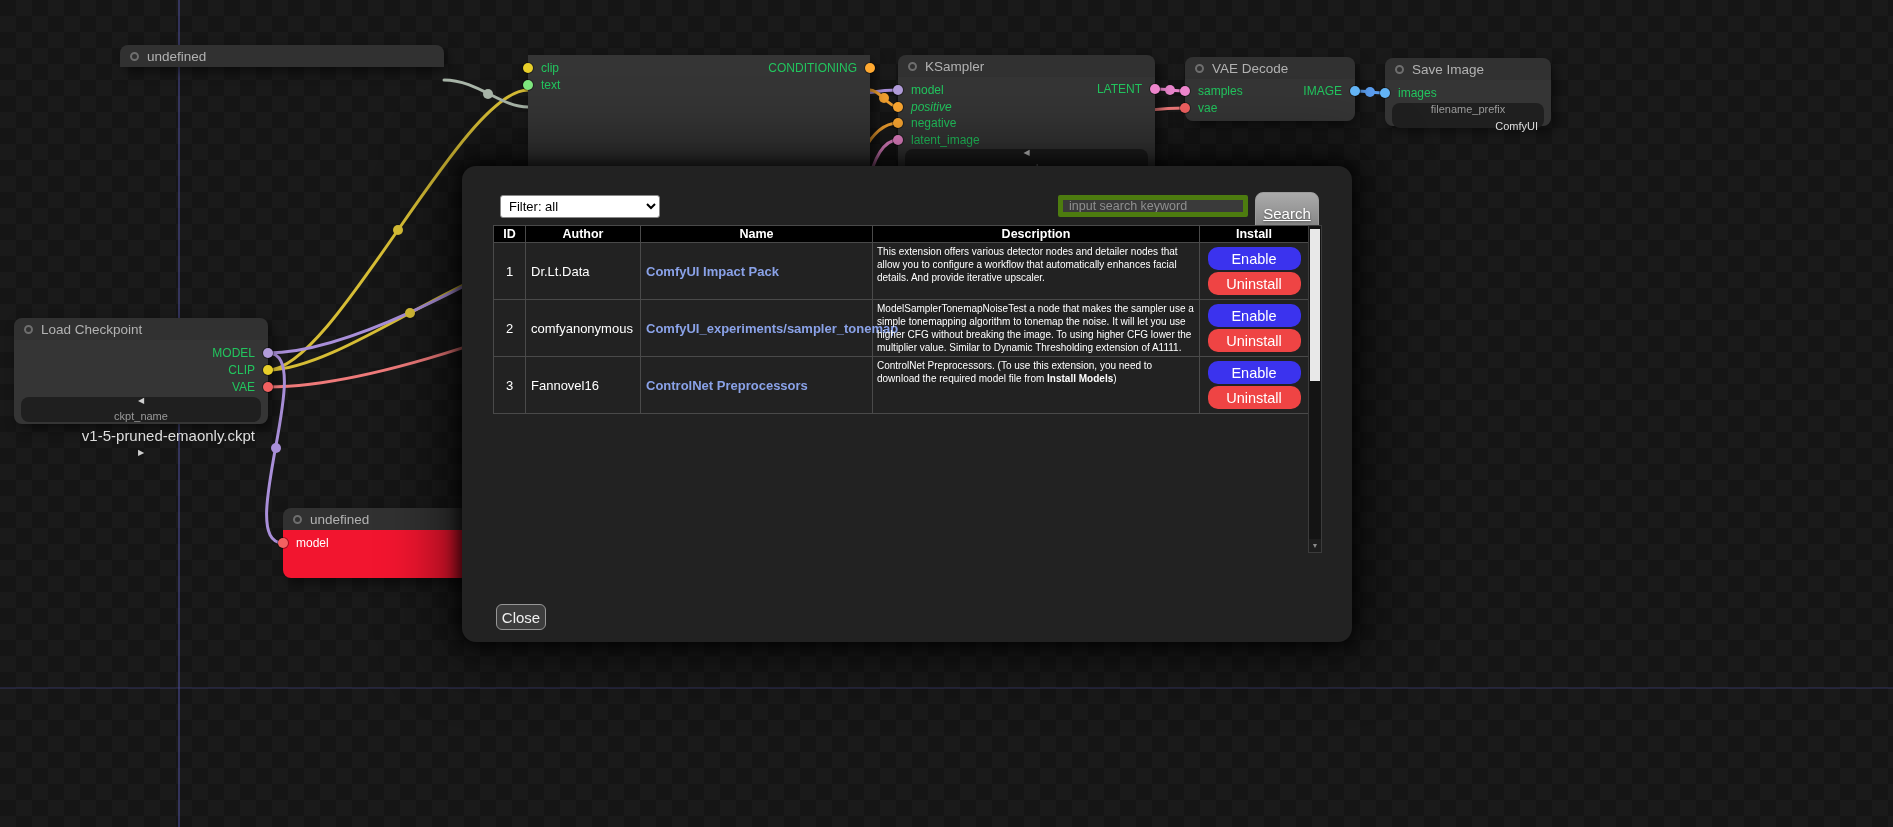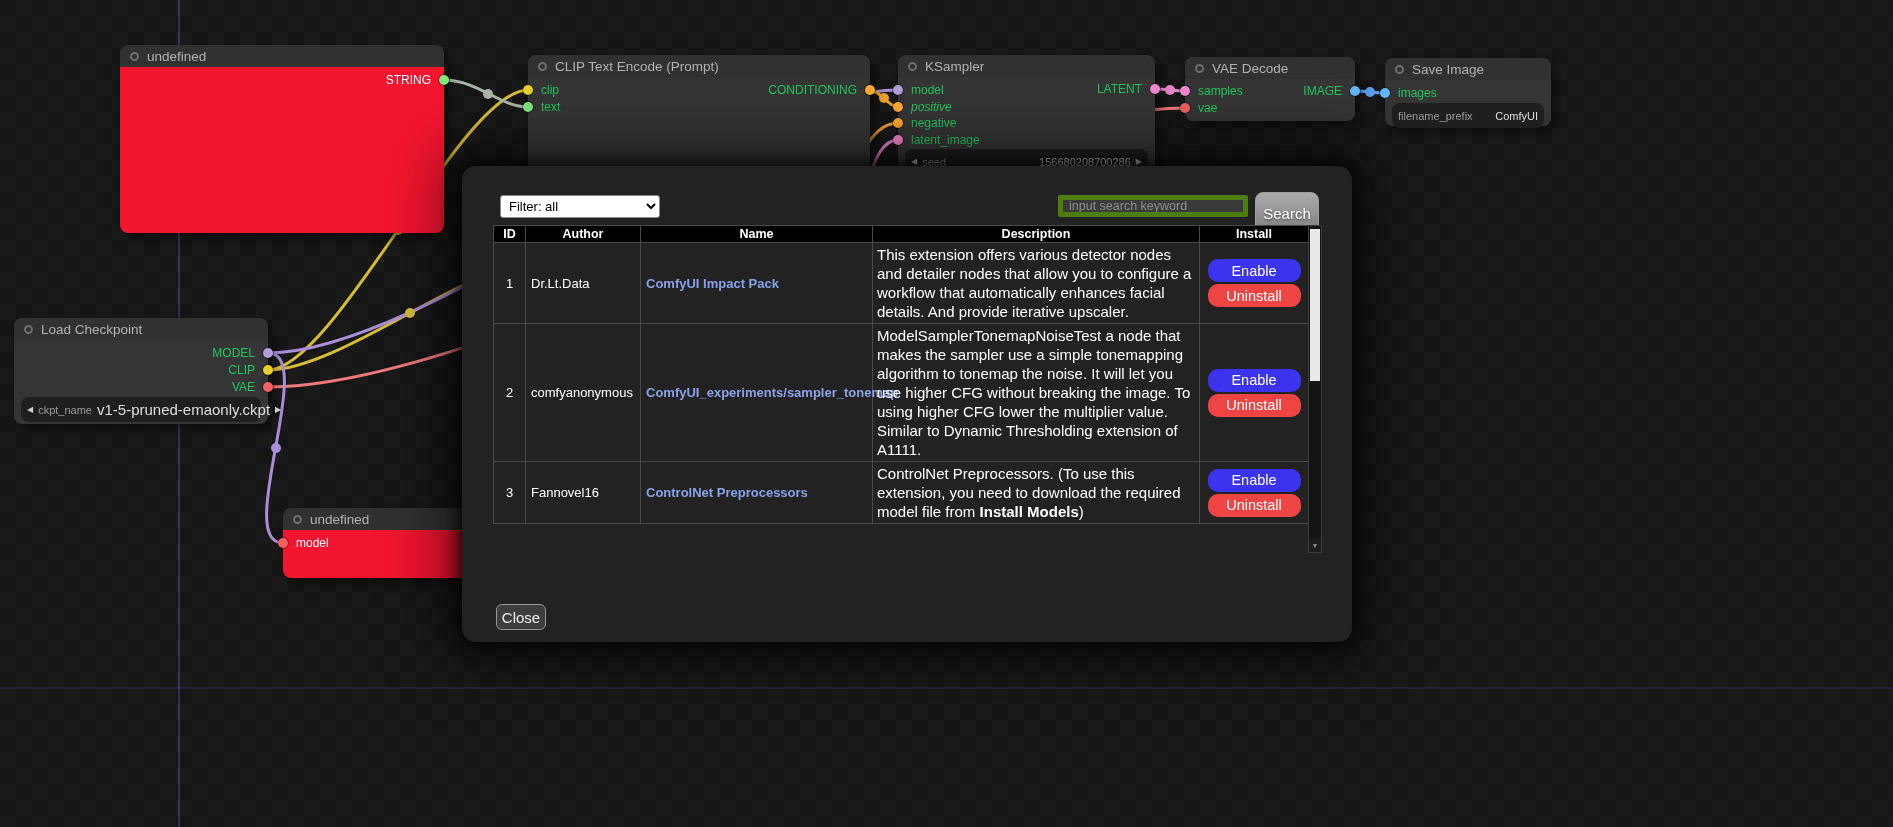--- a/index.html
+++ b/index.html
@@ -39,48 +39,48 @@
   .slot.in  { left:0;  padding-left:13px; }
   .slot.out { right:0; padding-right:13px; }
   .slot-dot { position:absolute; top:50%; transform:translateY(-50%);
     width:10px; height:10px; border-radius:50%;
     box-shadow:0 0 0 1px rgba(0,0,0,.35); }
   .slot.in  .slot-dot { left:-5px; }
   .slot.out .slot-dot { right:-5px; }
   .error .slot { color:#ffffff; }
   .widget { position:absolute; left:7px; right:7px; height:25px;
     background:#1f1f1f; border-radius:8px; display:flex; align-items:center;
-    gap:5px; padding:0 6px; font-size:11px; color:#9a9a9a; white-space:nowrap; }
+    gap:5px; padding:0 6px; font-size:11px; color:#9a9a9a; white-space:nowrap;flex-direction:column; }
   .widget .arrow { font-size:8px; color:#cfcfcf; line-height:1; }
   .widget .w-value { margin-left:auto; color:#dedede; }
 
   
   .modal { position:absolute; left:462px; top:166px; width:890px; height:476px;
     background:#222222; border-radius:14px; z-index:10;
     box-shadow:0 0 16px 4px rgba(0,0,0,.75), 0 0 60px 18px rgba(0,0,0,.5); }
   .filter-select { position:absolute; left:38px; top:29px; width:160px; height:23px;
     font-size:13px; font-family:inherit; background:#ffffff; color:#000;
     border:1px solid #888; border-radius:3px; padding:0 4px; }
   .search-input { position:absolute; left:596px; top:29px; width:190px; height:22px;
     background:#3a3a3a; border:5px solid #4d7c0f; border-radius:2px;
     color:#ddd; font-size:12.5px; font-family:inherit; padding:0 6px; }
   .search-input::placeholder { color:#8f8f8f; }
   .search-btn { position:absolute; left:793px; top:26px; width:64px; height:43px;
     border:1px solid #9c9c9c; border-radius:8px;
     background:linear-gradient(#ababab,#7d7d7d); color:#fff;
     font-size:15px; font-family:inherit; text-shadow:0 1px 2px rgba(0,0,0,.5);
-    cursor:pointer; }
+    cursor:pointer;text-decoration:underline; }
   .mgr-table { position:absolute; left:31px; top:59px; width:815px;
     border-collapse:collapse; color:#fff; table-layout:fixed; }
   .mgr-table th { background:#000; color:#fff; font-size:12.5px; font-weight:bold;
     height:17px; border:1px solid #4a4a4a; padding:0 2px; }
   .mgr-table td { border:1px solid #4a4a4a; font-size:13px; padding:2px 5px;
     vertical-align:middle; }
   .mgr-table td.id { text-align:center; }
-  .mgr-table td.desc { font-size:15px; line-height:19px; padding:2px 4px;
+  .mgr-table td.desc { font-size:10px; line-height:13px; padding:2px 4px;
     vertical-align:top; }
   .name-link { color:#8aa2e8; font-weight:bold; font-size:13px;
     text-decoration:none; cursor:pointer; }
   .btn { display:block; width:93px; height:23px; margin:2px auto; border:none;
     border-radius:10px; color:#fff; font-size:14.5px; font-family:inherit;
     line-height:22px; text-align:center; cursor:pointer; padding:0; }
   .btn.enable { background:#3b33ee; }
   .btn.uninstall { background:#ef4444; }
   .scrollbar { position:absolute; left:846px; top:59px; width:14px; height:328px;
     background:#141414; border:1px solid #3c3c3c; }
@@ -130,33 +130,23 @@
   <circle cx="884" cy="98" r="5" fill="#f5a230"></circle>
   <circle cx="1170" cy="90" r="5" fill="#e986cd"></circle>
   <circle cx="1370" cy="92" r="5" fill="#5b9ef0"></circle>
 </svg>
 
 <div class="node" style="left:120px;top:45px;width:324px;">
   <div class="node-title">
     <span class="collapse-dot"></span>
     <span>undefined</span>
   </div>
-  <div class="node-body error" style="height:166px;">
-    <div class="slot out" style="top:6px;">
-      <span>STRING</span>
-      <span class="slot-dot" style="background:#7fe87f"></span>
-    </div>
-  </div>
 </div>
 
 <div class="node" style="left:528px;top:55px;width:342px;">
-  <div class="node-title">
-    <span class="collapse-dot"></span>
-    <span>CLIP Text Encode (Prompt)</span>
-  </div>
   <div class="node-body" style="height:240px;">
     <div class="slot in" style="top:6px;">
       <span class="slot-dot" style="background:#e8cf2a"></span>
       <span>clip</span>
     </div>
     <div class="slot in" style="top:23px;">
       <span class="slot-dot" style="background:#7fe87f"></span>
       <span>text</span>
     </div>
     <div class="slot out" style="top:6px;">

